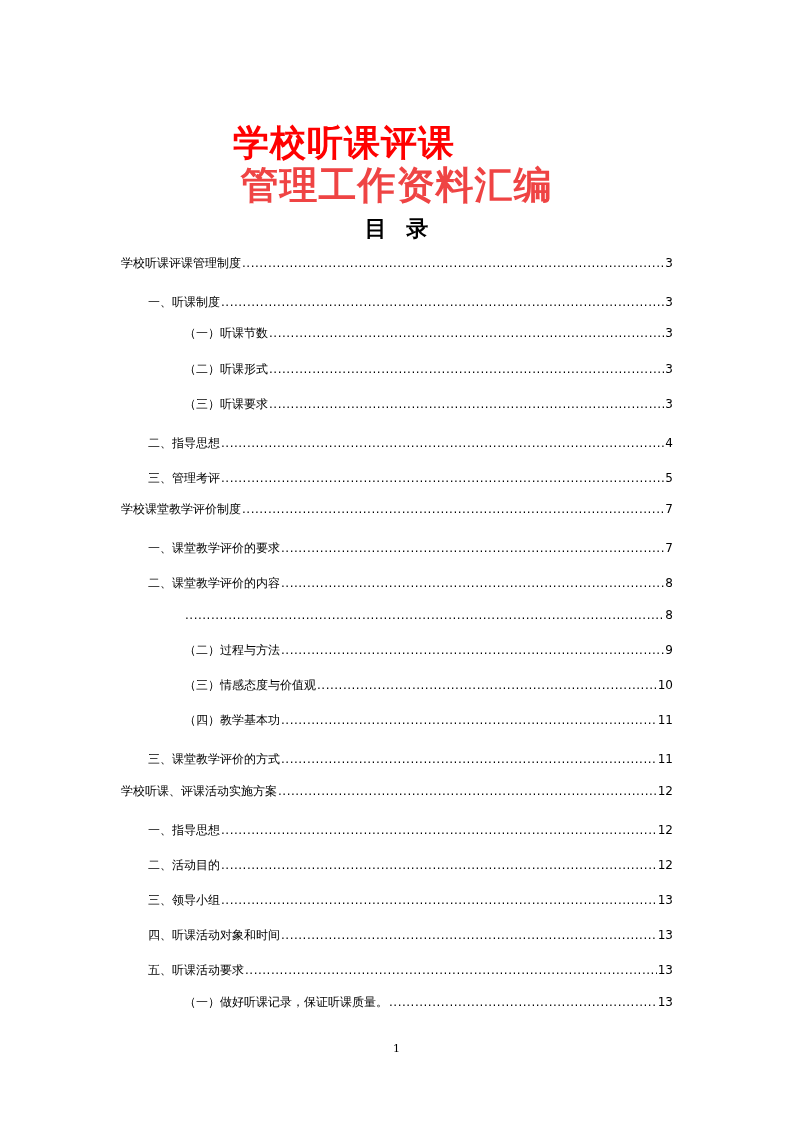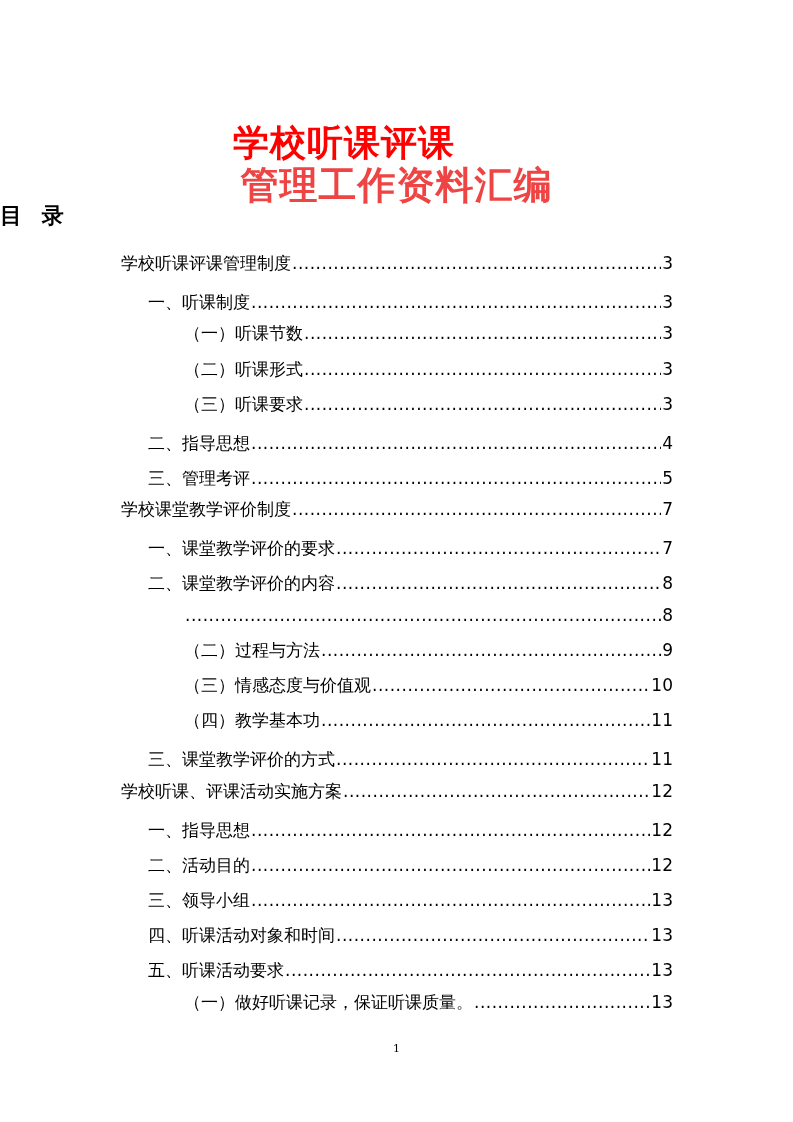--- a/index.html
+++ b/index.html
@@ -2,24 +2,24 @@
 <html><head>
 <meta charset="utf-8">
 <style>
   html, body { margin: 0; padding: 0; background: #ffffff; }
   body { width: 793px; height: 1122px; position: relative; overflow: hidden;
          font-family: "DejaVu Sans", sans-serif; color: #000; }
   .title-red { position: absolute; left: 0; width: 688px; top: 118px; text-align: center;
                font-size: 36px; font-weight: bold; color: #ff0000; line-height: 50px; letter-spacing: 1px; }
   .title-black { position: absolute; left: 0; width: 793px; top: 160px; text-align: center;
                  font-size: 38px; font-weight: bold; color: #ef4444; line-height: 50px; letter-spacing: 1px; }
-  .toc-heading { position: absolute; left: 0; width: 793px; top: 200px; 
+  .toc-heading { position: absolute; left: 0; width: 793px; top: 213px; text-align: center;
                  font-size: 22px; font-weight: bold; line-height: 32px; word-spacing: 12px; }
   .toc { position: absolute; left: 121px; width: 552px; top: 249px; }
-  .toc-row { display: flex; align-items: baseline; height: 35.2px; line-height: 28px; font-size: 17px; }
+  .toc-row { display: flex; align-items: baseline; height: 35.2px; line-height: 28px; font-size: 12px; }
   .toc-row.l1 { padding-left: 0; }
   .toc-row.l2 { padding-left: 27px; align-items: center; }
   .toc-row.l3 { padding-left: 63px; }
   .toc-text { white-space: nowrap; }
   .toc-dots { flex: 1; overflow: hidden; white-space: nowrap; margin: 0 1px; letter-spacing: 0.5px; }
   .toc-dots::after { content: "........................................................................................................................................................................................"; }
   .toc-page { white-space: nowrap; }
   .page-number { position: absolute; left: 0; width: 793px; top: 1042px; text-align: center;
                  font-family: "DejaVu Serif", serif; font-size: 11px; }
 </style>

